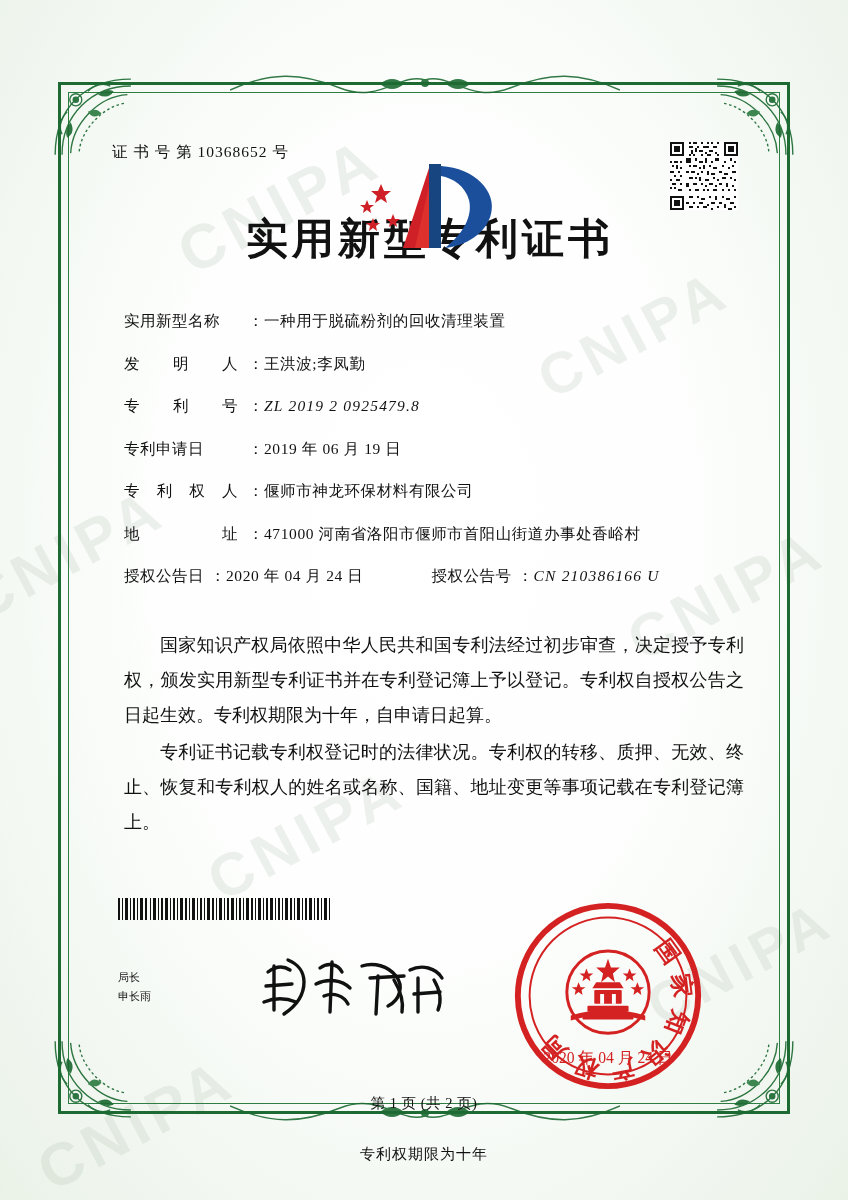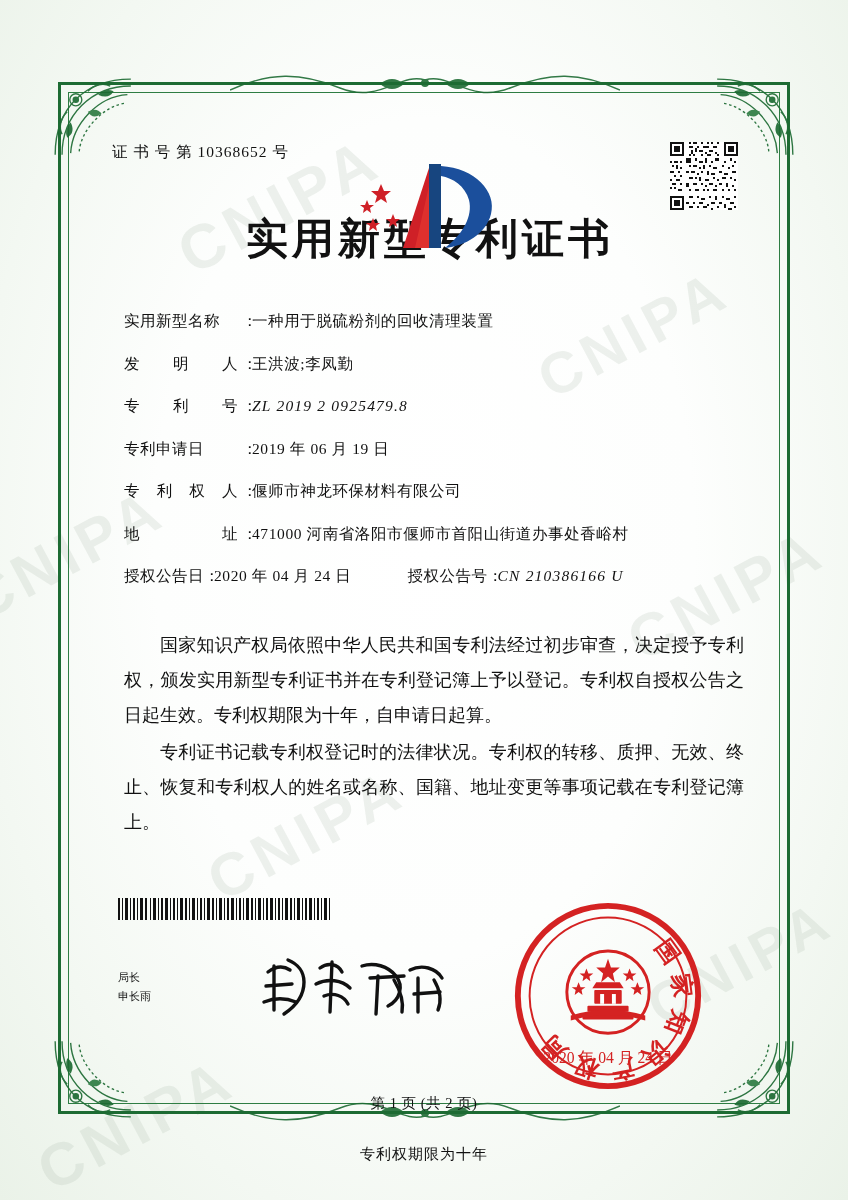--- a/index.html
+++ b/index.html
@@ -117,20 +117,21 @@
     margin-top: 46px;
     padding-left: 12px;
     font-size: 15.5px;
     line-height: 1;
     color: #111;
   }
   .field-row {
     display: flex;
     align-items: baseline;
     margin-bottom: 27px;
+    gap: 6px;
   }
   .f-label {
     width: 118px;
     flex: none;
     letter-spacing: 0.5px;
   }
   .f-label.spread {
     display: flex;
     justify-content: space-between;
     padding-right: 4px;

